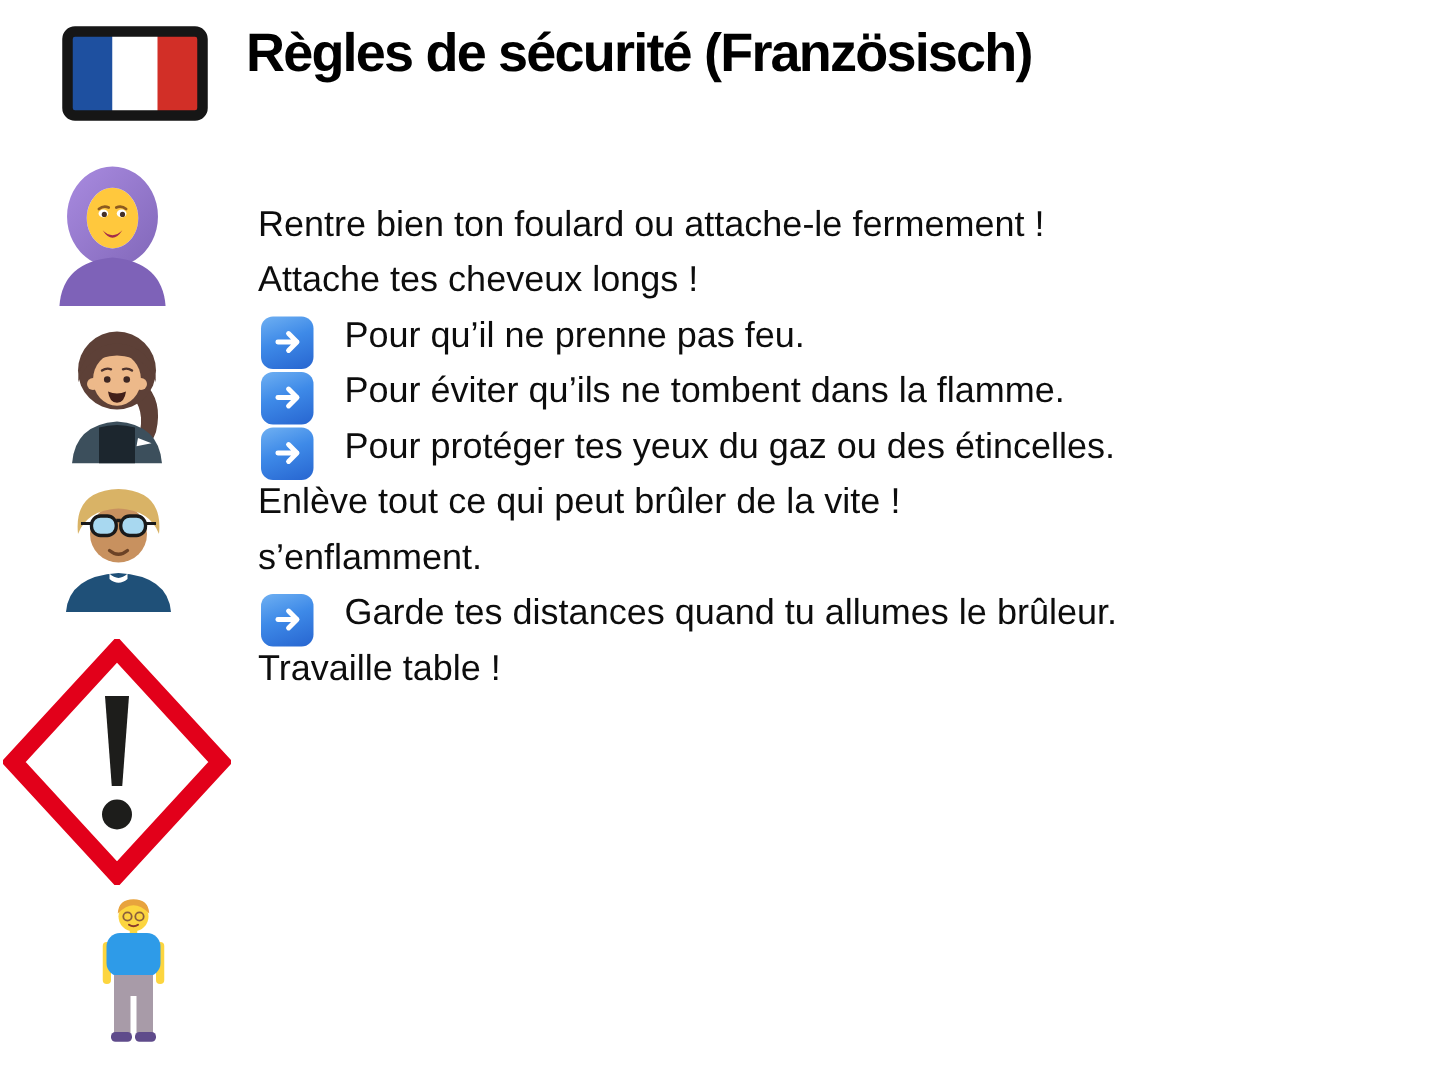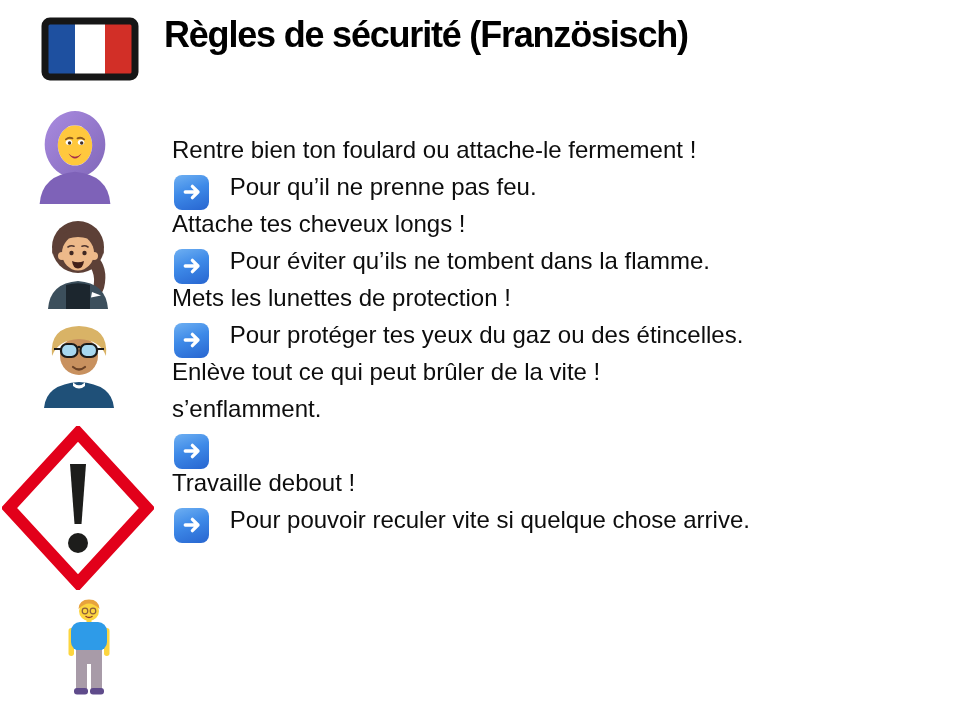--- a/index.html
+++ b/index.html
@@ -153,55 +153,47 @@
       <path d="M20 52 h26 v14 h-26 Z" fill="#A89BA8"></path>
       <rect x="20" y="60" width="11" height="31" fill="#A89BA8"></rect>
       <rect x="35" y="60" width="11" height="31" fill="#A89BA8"></rect>
       <rect x="18" y="90" width="14" height="6.5" rx="3" fill="#5F4B8B"></rect>
       <rect x="34" y="90" width="14" height="6.5" rx="3" fill="#5F4B8B"></rect>
     </svg>
   </div>
 
   <div class="rules">
       <div class="line"><span class="line-text">Rentre bien ton foulard ou attache-le fermement !</span></div>
+      <div class="line"><span class="line-text">Attache tes cheveux longs !</span></div>
       <div class="line">
   <span class="arrow-icon">
           <svg viewBox="0 0 32 32">
             <path d="M7 16 H24 M16.5 8.5 L24 16 L16.5 23.5" fill="none" stroke="#ffffff" stroke-width="4.4" stroke-linecap="round" stroke-linejoin="round"></path>
           </svg>
         </span>
 <span class="line-text">Pour qu’il ne prenne pas feu.</span></div>
-      <div class="line"><span class="line-text">Attache tes cheveux longs !</span></div>
       <div class="line">
   <span class="arrow-icon">
           <svg viewBox="0 0 32 32">
             <path d="M7 16 H24 M16.5 8.5 L24 16 L16.5 23.5" fill="none" stroke="#ffffff" stroke-width="4.4" stroke-linecap="round" stroke-linejoin="round"></path>
           </svg>
         </span>
 <span class="line-text">Pour éviter qu’ils ne tombent dans la flamme.</span></div>
-      <div class="line"><span class="line-text">Mets les lunettes de protection !</span></div>
       <div class="line">
   <span class="arrow-icon">
           <svg viewBox="0 0 32 32">
             <path d="M7 16 H24 M16.5 8.5 L24 16 L16.5 23.5" fill="none" stroke="#ffffff" stroke-width="4.4" stroke-linecap="round" stroke-linejoin="round"></path>
           </svg>
         </span>
 <span class="line-text">Pour protéger tes yeux du gaz ou des étincelles.</span></div>
       <div class="line"><span class="line-text">Enlève tout ce qui peut brûler de la vite !</span></div>
       <div class="line"><span class="line-text">s’enflamment.</span></div>
       <div class="line">
   <span class="arrow-icon">
           <svg viewBox="0 0 32 32">
             <path d="M7 16 H24 M16.5 8.5 L24 16 L16.5 23.5" fill="none" stroke="#ffffff" stroke-width="4.4" stroke-linecap="round" stroke-linejoin="round"></path>
           </svg>
         </span>
-</div>
-      <div class="line"><span class="line-text">Travaille debout !</span></div>
-      <div class="line">
-  <span class="arrow-icon">
-          <svg viewBox="0 0 32 32">
-            <path d="M7 16 H24 M16.5 8.5 L24 16 L16.5 23.5" fill="none" stroke="#ffffff" stroke-width="4.4" stroke-linecap="round" stroke-linejoin="round"></path>
-          </svg>
-        </span>
-<span class="line-text">Pour pouvoir reculer vite si quelque chose arrive.</span></div>
+<span class="line-text">Garde tes distances quand tu allumes le brûleur.</span></div>
+      <div class="line"><span class="line-text">Travaille table !</span></div>
     </div>
 
 </div>
 
 </body></html>

